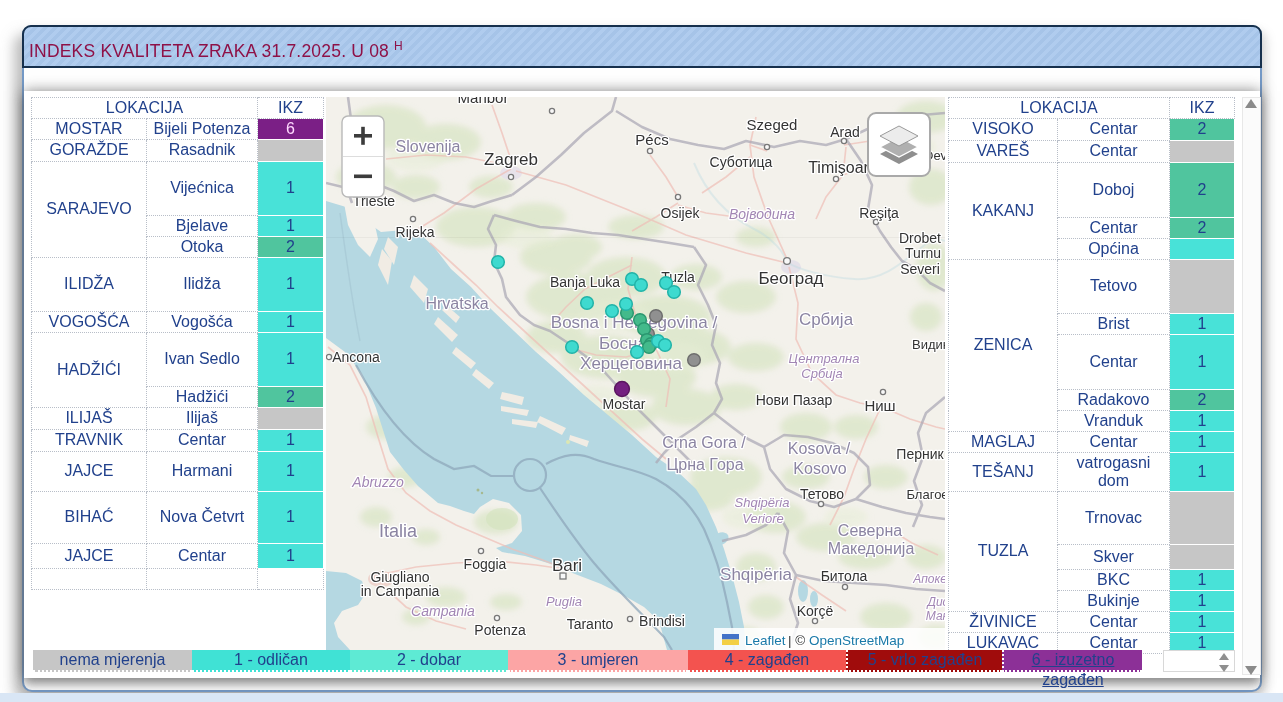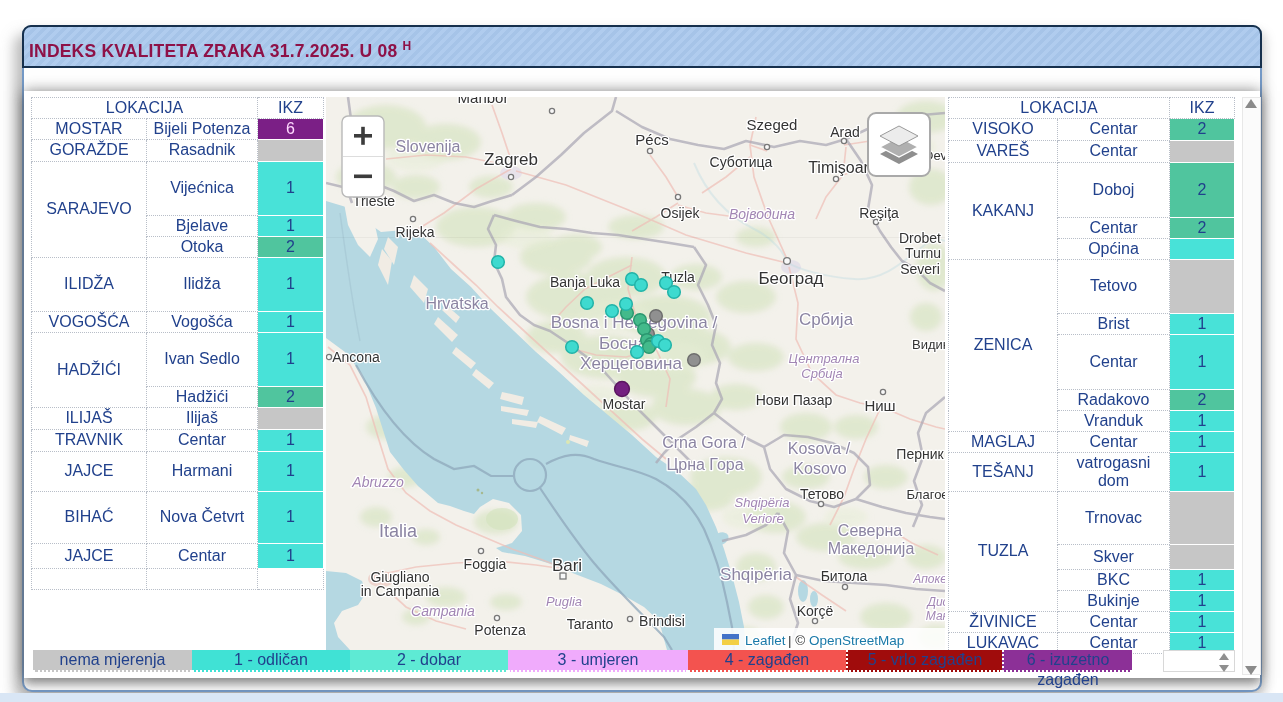--- a/index.html
+++ b/index.html
@@ -1,20 +1,20 @@
 <!DOCTYPE html>
 <html><head><meta charset="utf-8">
 <style>
 *{box-sizing:border-box;margin:0;padding:0;}
 html,body{width:1283px;height:702px;background:#fff;font-family:"Liberation Sans",sans-serif;overflow:hidden;}
 .abs{position:absolute;}
 #bluestrip{left:0;top:693px;width:1283px;height:9px;background:#d9e6f5;z-index:5;}
 #frame{left:22px;top:25px;width:1240px;height:667px;border:2px solid #7499c6;border-radius:10px;background:#fff;box-shadow:-8px 9px 13px rgba(125,125,125,.5),5px 6px 10px rgba(130,130,130,.28);}
 #band{left:22px;top:25px;width:1240px;height:43px;border:2px solid #16304d;border-radius:9px 9px 0 0;background:repeating-linear-gradient(135deg,#a6c4e8 0 3.5px,#b0ccee 3.5px 7px);}
-#title{left:29px;top:25px;width:1000px;height:43px;line-height:42px;color:#8e1147;font-size:17.5px;font-weight:bold;letter-spacing:.2px;}
+#title{left:29px;top:25px;width:1000px;height:43px;line-height:42px;color:#8e1147;font-size:17.5px;font-weight:normal;letter-spacing:.2px;}
 #title sup{font-size:12px;}
 #panel{left:24px;top:91px;width:1236px;height:587px;background:#fff;box-shadow:0 0 14px rgba(70,70,70,.6),0 6px 10px rgba(95,95,95,.5);}
 
 table{border-collapse:collapse;table-layout:fixed;font-size:16px;color:#21418c;}
 td{border:1px dotted #b8bec8;text-align:center;vertical-align:middle;padding:0;overflow:hidden;line-height:1.15;}
 .c1{background:#48e2d8;border-color:#fff;}
 .c2{background:#50c59e;border-color:#fff;}
 .c0{background:#c6c6c6;border-color:#fff;}
 .c6{background:#7b1f86;color:#ffd9ff;border-color:#fff;}
 #ltab{left:31px;top:97px;}
@@ -502,23 +502,23 @@
           <td>Centar</td>
           <td class="c1">1</td>
         </tr>
 </tbody>
     </table>
 </div>
 
 <div class="lg" style="left:33px;width:159px;background:#c6c6c6;">nema mjerenja</div>
 <div class="lg" style="left:192px;width:158px;background:#40e2d5;">1 - odličan</div>
 <div class="lg" style="left:350px;width:158px;background:#5eead4;">2 - dobar</div>
-<div class="lg" style="left:508px;width:180px;background:#f0abfc;">3 - umjeren</div>
+<div class="lg" style="left:508px;width:180px;background:#fca5a5;">3 - umjeren</div>
 <div class="lg" style="left:688px;width:158px;background:#f3534f;">4 - zagađen</div>
 <div class="lg" style="left:846px;width:156px;background:#a00c0c;border-left:2px dotted #fff;text-align:center;">5 - vrlo zagađen</div>
-<div class="lg" style="left:1002px;width:130px;background:#8c3097;border-left:2px dotted #fff;">6 - izuzetno zagađen</div>
+<div class="lg" style="left:1002px;width:140px;background:#8c3097;border-left:2px dotted #fff;text-decoration:underline;">6 - izuzetno zagađen</div>
 <div class="abs" id="spinbox"></div>
 <div class="tri" style="left:1219px;top:653px;border-left:5px solid transparent;border-right:5px solid transparent;border-bottom:7px solid #8f8f8f;"></div>
 <div class="tri" style="left:1219px;top:665px;border-left:5px solid transparent;border-right:5px solid transparent;border-top:7px solid #8f8f8f;"></div>
 
 <div class="abs" id="sbar"></div>
 <div class="tri" style="left:1245px;top:99px;border-left:6.5px solid transparent;border-right:6.5px solid transparent;border-bottom:9px solid #8a8a8a;"></div>
 <div class="tri" style="left:1245px;top:666px;border-left:6.5px solid transparent;border-right:6.5px solid transparent;border-top:9px solid #8a8a8a;"></div>
 
 </body></html>

